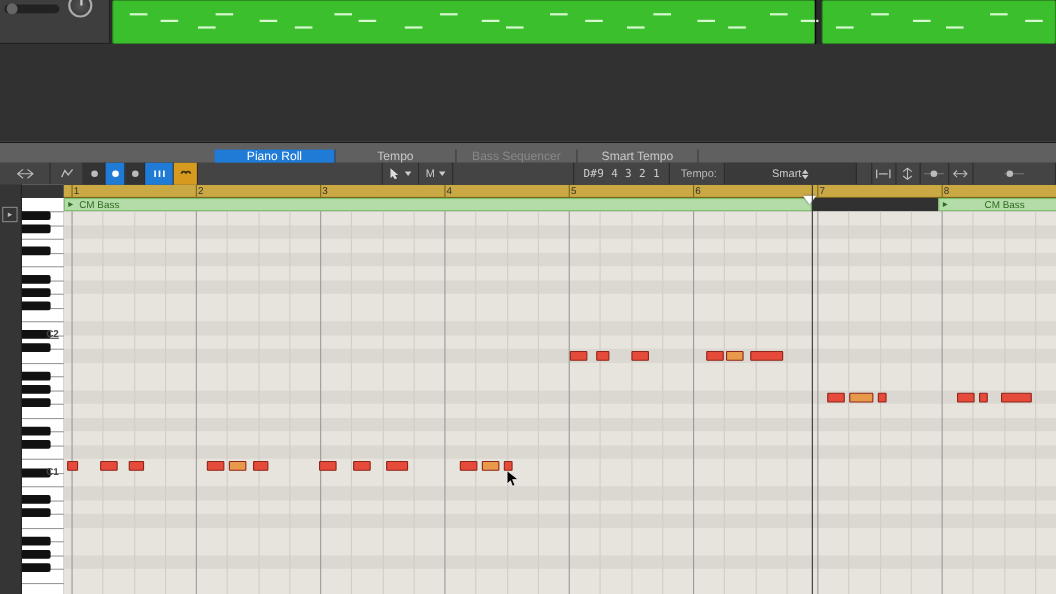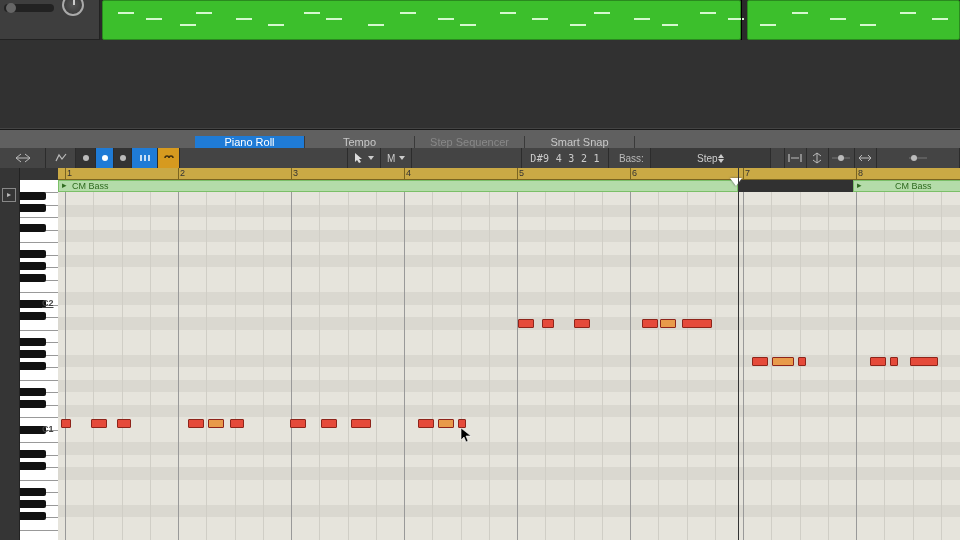--- a/index.html
+++ b/index.html
@@ -116,22 +116,22 @@
       <div class="playhead" style="left: 641px;"></div>
     </div>
 </div>
 
 <div class="divider"></div>
 
 <div class="tabbar">
   <div class="block-left"></div>
   <div class="tab active">Piano Roll</div>
   <div class="tab">Tempo</div>
-  <div class="tab dim">Step Sequencer</div>
-  <div class="tab">Smart Snap</div>
+  <div class="tab dim">Bass Sequencer</div>
+  <div class="tab">Smart Tempo</div>
   <div class="filler"></div>
 </div>
 
 <div class="toolbar">
   <div class="cell ico-btn" style="width:46px">
     <svg width="16" height="10">
         <path d="M1 5h14M6 1l-5 4 5 4M10 1l5 4-5 4" stroke="#bbb" fill="none" stroke-width="1"></path>
       </svg>
   </div>
   <div class="cell ico-btn" style="width:30px">
@@ -170,23 +170,23 @@
         <path d="M1 1l0 9 2-2 2 3 2-1-2-3 3 0z" fill="#ddd"></path>
       </svg>
     <span class="chev"></span>
   </div>
   <div class="cell tool-menu">
     <span>M</span>
     <span class="chev"></span>
   </div>
   <div class="cell" style="flex:0 0 110px"></div>
   <div class="cell param">D#9  4 3 2 1</div>
-  <div class="cell snap-label">Bass:</div>
+  <div class="cell snap-label">Tempo:</div>
   <div class="cell snap-sel">
-    <span>Step</span>
+    <span>Smart</span>
       <span style="display:flex;flex-direction:column;gap:1px">
         <span class="chev" style="transform:rotate(180deg)"></span>
         <span class="chev"></span>
       </span>
   </div>
   <div class="cell" style="flex:0 0 14px"></div>
   <div class="cell ico-btn" style="width:22px">
     <svg width="14" height="10">
         <path d="M1 1v8M13 1v8M3 5h8" stroke="#bbb" stroke-width="1.2"></path>
       </svg>

